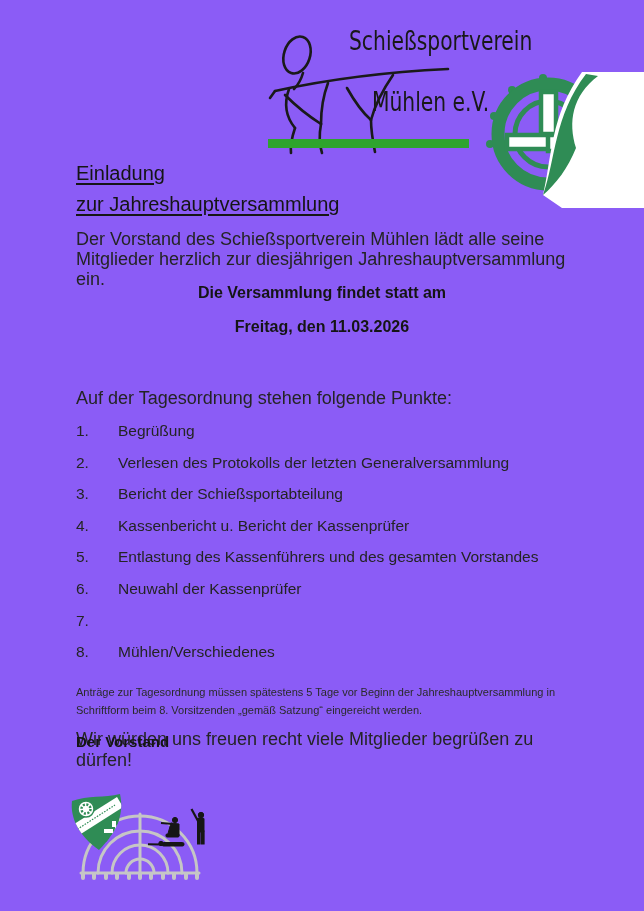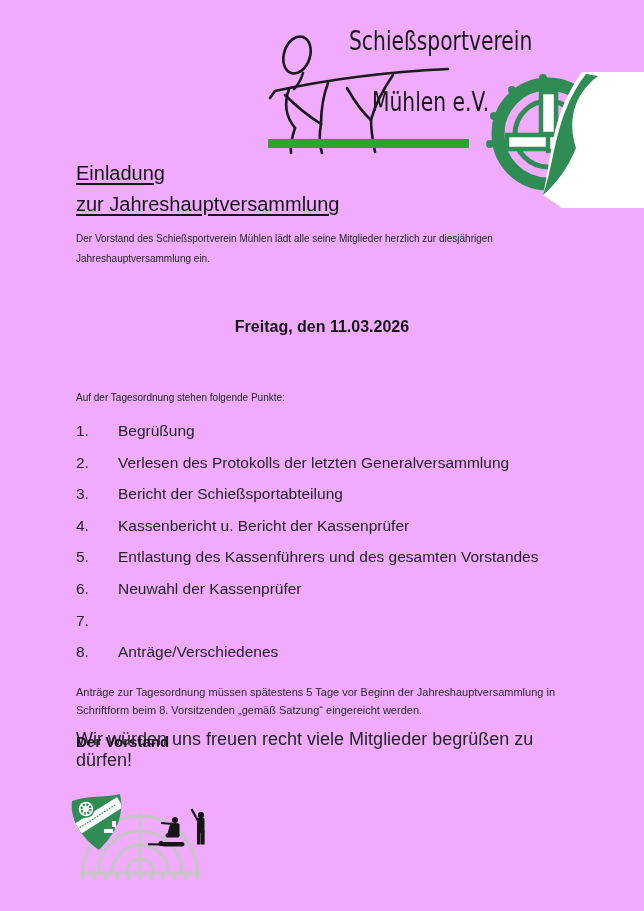--- a/index.html
+++ b/index.html
@@ -1,17 +1,17 @@
 <!DOCTYPE html>
 <html><head>
 <meta charset="utf-8">
 <style>
   html,body { margin:0; padding:0; background:#eee; }
   .page {
-    position:relative; width:644px; height:911px; background:#f0abfc;
+    position:relative; width:644px; height:911px; background:#8b5cf6;
     font-family:"Liberation Sans","DejaVu Sans",sans-serif; color:#1d1d1d;
     overflow:hidden; margin:0 auto;
   }
 
   
   .header { position:absolute; left:265px; top:25px; width:379px; height:180px; }
   .club-title {
     position:absolute; font-family:"DejaVu Sans",sans-serif; font-size:26px;
     color:#181818; white-space:nowrap; transform:scaleX(0.78);
     transform-origin:left top; letter-spacing:0px;
@@ -21,21 +21,21 @@
   .green-bar { position:absolute; left:3px; top:114px; width:201px; height:9px; background:#2EA42E; }
   .figure-svg { position:absolute; left:0; top:0; width:215px; height:130px; }
   .emblem-svg { position:absolute; left:217px; top:53px; width:160px; height:125px; overflow:visible; }
 
   
   .h-main {
     position:absolute; left:76px; font-size:20px; font-weight:normal;
     text-decoration:underline; text-decoration-thickness:2px; text-underline-offset:3px;
     color:#151515; white-space:nowrap;
   }
-  .para { position:absolute; left:76px; width:496px; font-size:10px; line-height:20px; color:#242424; }
+  .para { position:absolute; left:76px; width:496px; font-size:18px; line-height:20px; color:#242424; }
   .center-bold {
     position:absolute; left:76px; width:492px; text-align:center;
     font-size:16px; font-weight:bold; color:#151515; white-space:nowrap;
   }
   .agenda-list { position:absolute; left:76px; top:420px; width:500px; }
   .agenda-item { display:flex; line-height:21px; margin-bottom:10.6px; font-size:15.5px; color:#242424; }
   .agenda-num { width:42px; flex:0 0 42px; }
   .note { position:absolute; left:76px; width:484px; font-size:11px; line-height:18px; color:#2a2a2a; }
   .closing { position:absolute; left:76px; width:496px; font-size:18px; color:#242424; }
   .signature { position:absolute; left:76px; font-size:15px; font-weight:bold; color:#151515; }
@@ -90,20 +90,21 @@
       <path d="M100,-6 C68,38 70,80 61,117 L80,130 L165,130 L165,-6 Z" fill="#ffffff"></path>
       <path d="M104,-4 C72,38 74,80 61,117 C74,106 86,90 94,70 C86,44 90,18 116,-2 Z" fill="#2F8C55"></path>
     </svg>
   </div>
 
   <div class="h-main" style="top:162px">Einladung</div>
   <div class="h-main" style="top:193px">zur Jahreshauptversammlung</div>
 
   <div class="para" style="top:229px">Der Vorstand des Schießsportverein Mühlen lädt alle seine Mitglieder herzlich zur diesjährigen Jahreshauptversammlung ein.</div>
 
+  <div class="center-bold" style="top:284px">Die Versammlung findet statt am</div>
   <div class="center-bold" style="top:318px">Freitag, den 11.03.2026</div>
 
   <div class="para" style="top:388px">Auf der Tagesordnung stehen folgende Punkte:</div>
 
   <div class="agenda-list">
     <div class="agenda-item">
       <span class="agenda-num">1.</span>
       <span>Begrüßung</span>
     </div>
     <div class="agenda-item">
@@ -124,21 +125,21 @@
     </div>
     <div class="agenda-item">
       <span class="agenda-num">6.</span>
       <span>Neuwahl der Kassenprüfer</span>
     </div>
     <div class="agenda-item">
       <span class="agenda-num">7.</span>
     </div>
     <div class="agenda-item">
       <span class="agenda-num">8.</span>
-      <span>Anträge/Verschiedenes</span>
+      <span>Mühlen/Verschiedenes</span>
     </div>
   </div>
 
   <div class="note" style="top:683px">Anträge zur Tagesordnung müssen spätestens 5 Tage vor Beginn der Jahreshauptversammlung in Schriftform beim 8. Vorsitzenden „gemäß Satzung“ eingereicht werden.</div>
   <div class="closing" style="top:729px">Wir würden uns freuen recht viele Mitglieder begrüßen zu dürfen!</div>
   <div class="signature" style="top:733px">Der Vorstand</div>
 
   <svg class="footer-svg" viewBox="0 0 170 95" aria-hidden="true">
 
     <g stroke="#C6C6C6" stroke-width="3" fill="none" stroke-linecap="round">

